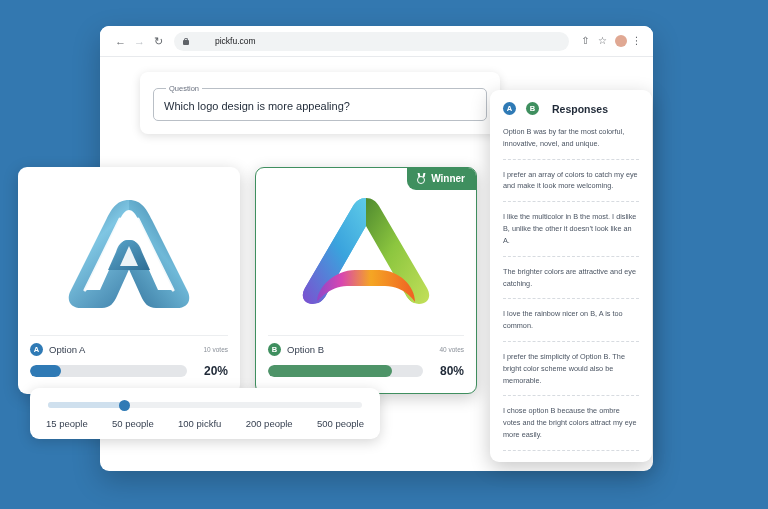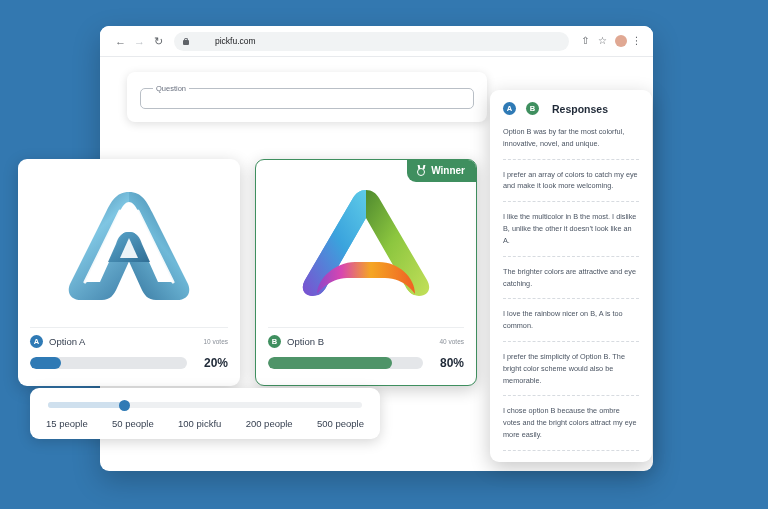--- a/index.html
+++ b/index.html
@@ -186,21 +186,21 @@
 
   #page-body {
     background: #ffffff;
     height: 386px;
     position: relative;
   }
 
   
   #question-card {
     position: absolute;
-    left: 27px;
+    left: 40px;
     top: 15px;
     width: 360px;
     background: #ffffff;
     border-radius: 8px;
     box-shadow: 0 2px 10px rgba(0,0,0,0.13);
     padding: 12px 13px 13px 13px;
     box-sizing: border-box;
   }
   #question-fieldset {
     border: 1px solid #b9bfc6;
@@ -273,20 +273,21 @@
   }
 
   
   .option-card {
     position: absolute;
     background: #ffffff;
     border-radius: 9px;
     box-shadow: 0 4px 16px rgba(0,0,0,0.2);
     overflow: hidden;
     z-index: 20;
+    margin-top: 8px;
   }
   #option-a-card {
     left: 18px;
     top: 159px;
     width: 222px;
     height: 227px;
   }
   #option-b-card {
     left: 255px;
     top: 159px;
@@ -460,20 +461,21 @@
     <div class="tb-icon">☆</div>
     <div id="profile-avatar"></div>
     <div id="menu-dots">⋮</div>
   </div>
 
   <div id="page-body">
 
     <div id="question-card">
       <fieldset id="question-fieldset">
         <legend id="question-legend">Question</legend>
+        <div id="question-value">Which logo design is more appealing?</div>
       </fieldset>
     </div>
 
   </div>
 </div>
 
 <div class="option-card" id="option-a-card">
   <div class="option-image">
     <svg width="150" height="130" viewBox="0 0 150 130" aria-hidden="true">
       <defs>

